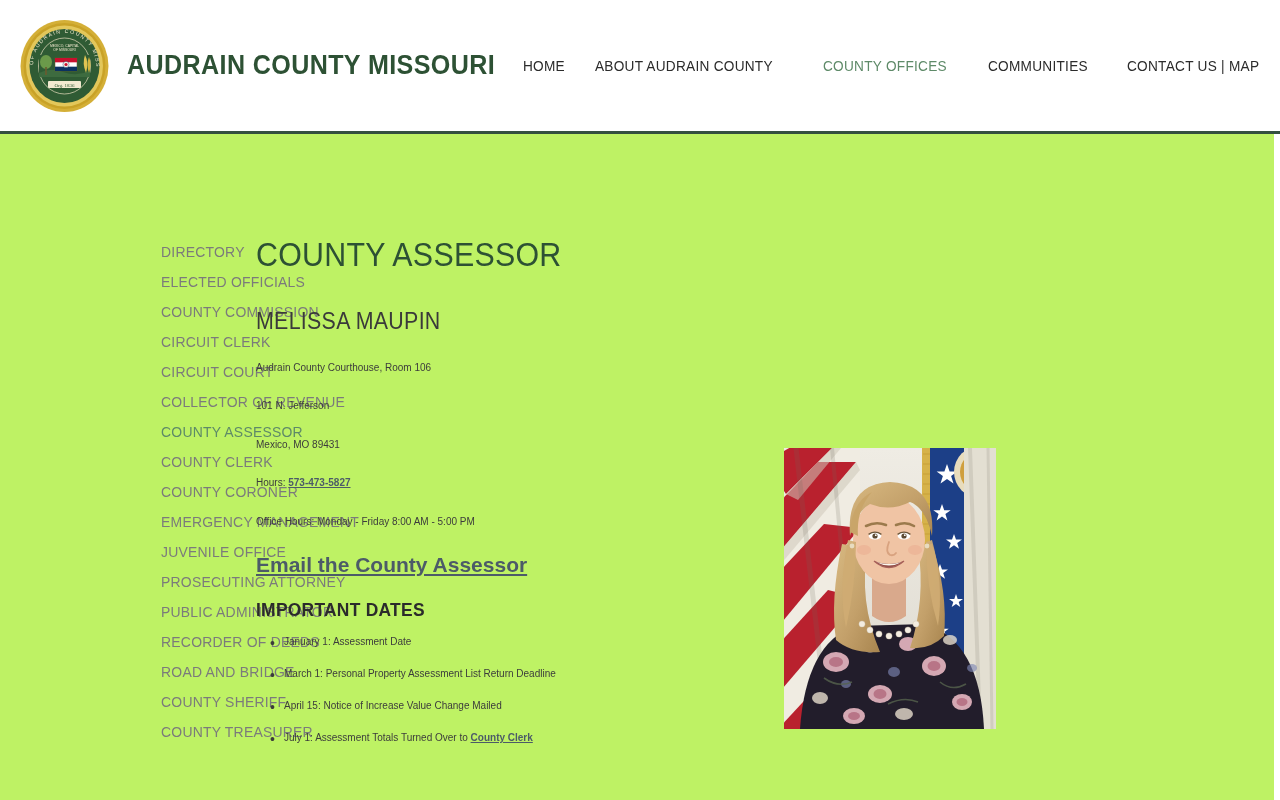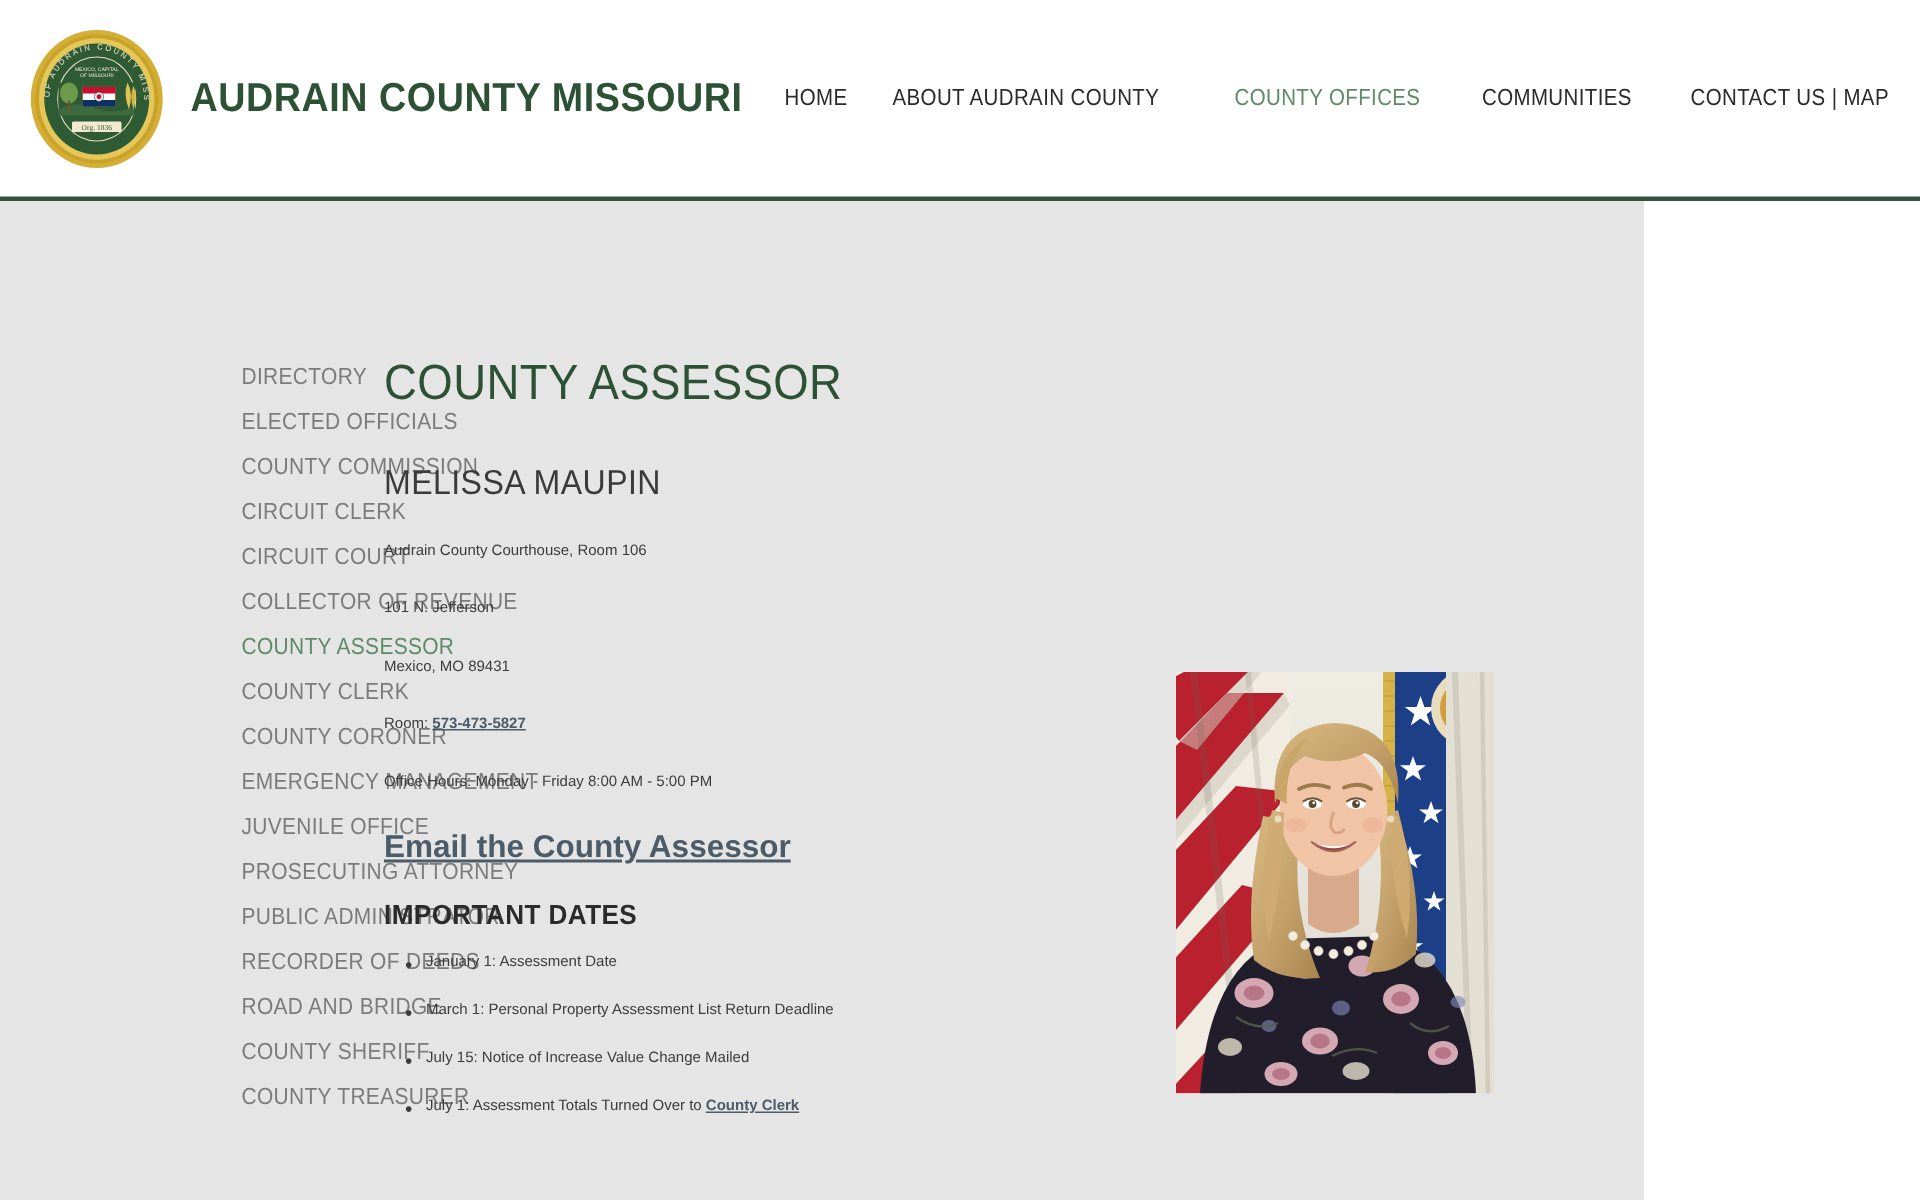--- a/index.html
+++ b/index.html
@@ -75,23 +75,23 @@
     transform: scaleX(0.88);
     transform-origin: left center;
     cursor: pointer;
   }
   .nav-item:first-child { margin-left: 0; }
   .nav-item.is-active { color: #5e8a68; }
 
   
   .page-wrap {
     position: relative;
-    width: 1096px;
+    width: 1274px;
     height: 666px;
-    background: #e5e5e5;
+    background: #bef264;
   }
 
   .content-row {
     display: flex;
     padding-top: 103px;
   }
 
   
   .sidebar {
     width: 255px;
@@ -333,34 +333,34 @@
 
       <h1 class="page-title">COUNTY ASSESSOR</h1>
 
       <h2 class="person-name">MELISSA MAUPIN</h2>
 
       <p class="info-line">Audrain County Courthouse, Room 106</p>
       <p class="info-line">101 N. Jefferson</p>
       <p class="info-line">Mexico, MO  89431</p>
 
       <p class="info-line">
-        <span>Room:</span>
+        <span>Hours:</span>
         <a class="inline-link" href="#">573-473-5827</a>
       </p>
 
       <p class="info-line">Office Hours: Monday - Friday  8:00 AM - 5:00 PM</p>
 
       <a class="block-link" href="#">Email the County Assessor</a>
 
       <h3 class="section-heading">IMPORTANT DATES</h3>
 
       <ul class="dates-list">
         <li><span>January 1: Assessment Date</span></li>
         <li><span>March 1: Personal Property Assessment List Return Deadline</span></li>
-        <li><span>July 15: Notice of Increase Value Change Mailed</span></li>
+        <li><span>April 15: Notice of Increase Value Change Mailed</span></li>
         <li><span>July 1: Assessment Totals Turned Over to </span><a class="inline-link" href="#">County Clerk</a></li>
 
       </ul>
 
       
       <figure class="portrait">
         <svg width="212" height="281" viewBox="0 0 212 281" xmlns="http://www.w3.org/2000/svg">
           <defs>
             <clipPath id="frame">
                 <rect x="0" y="0" width="212" height="281"></rect>

